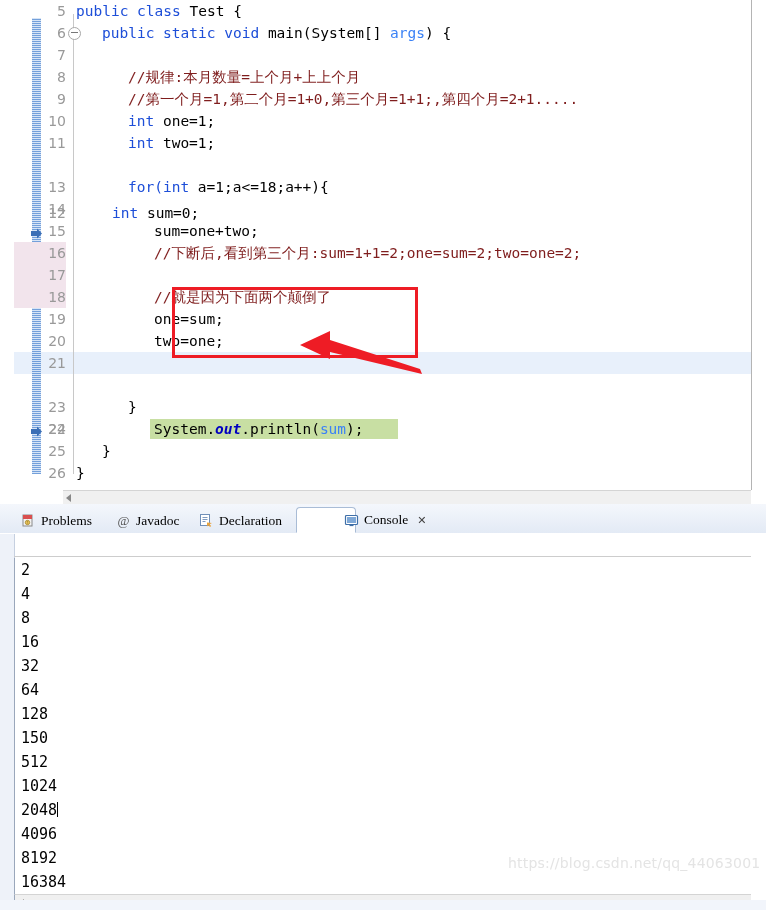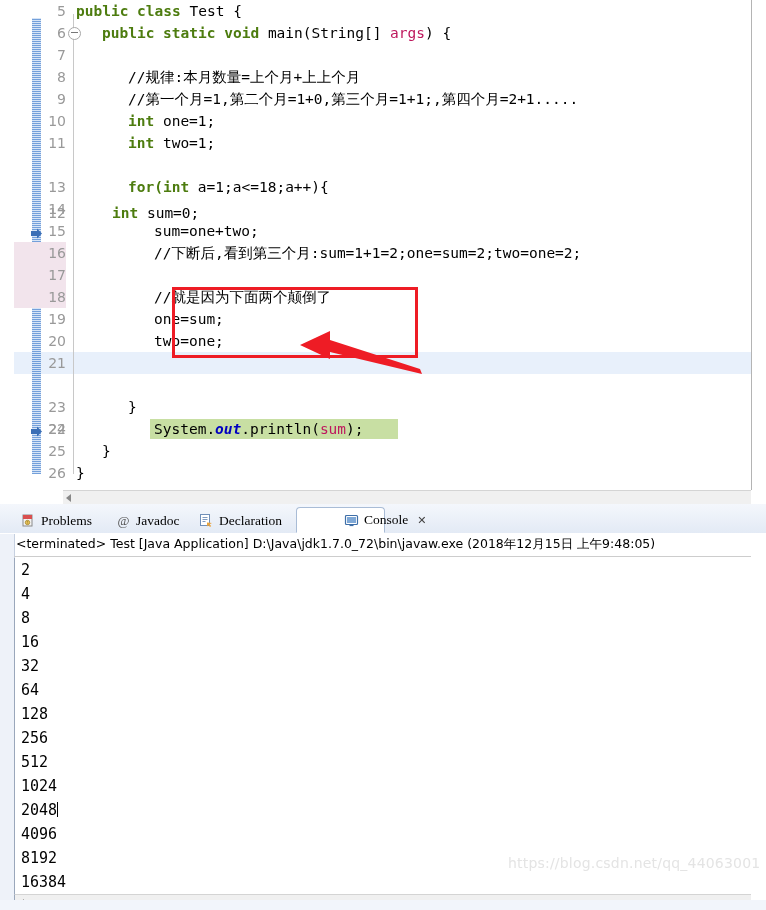--- a/index.html
+++ b/index.html
@@ -116,25 +116,25 @@
   }
   .fold-line {
     position: absolute;
     left: 59px; top: 16px;
     width: 1px; height: 446px;
     background: #c8c8c8;
     z-index: 2;
   }
 
   
-  .kw      { color: #4d7c0f; font-weight: bold; }
-  .cmt     { color: #000000; }
+  .kw      { color: #1d4ed8; font-weight: normal; }
+  .cmt     { color: #7f1d1d; }
   .plain   { color: #000000; }
   .field   { color: #0000c0; font-weight: bold; font-style: italic; }
-  .param   { color: #be185d; }
+  .param   { color: #3b82f6; }
   .typ     { color: #000000; }
 
   
   #editor-hscroll {
     position: absolute;
     left: 63px; top: 490px;
     width: 688px; height: 14px;
     background: #f0f0f0;
     border-top: 1px solid #d4d4d4;
   }
@@ -314,21 +314,21 @@
 <div id="editor-area">
 
   <div id="editor-left-strip"></div>
 
   <div id="editor-frame">
     <div id="change-bar"></div>
     <div id="gutter-sep"></div>
     <div class="fold-line"></div>
     <div id="code-lines">
         <div class="code-line" style="top: 0px; position: absolute; left: 0px; width: 737px;"><div class="ln">5</div><div class="code-txt" style="left: 62px;"><span class="kw">public class </span><span class="typ">Test {</span></div></div>
-        <div class="code-line" style="top: 22px; position: absolute; left: 0px; width: 737px;"><div class="ln">6</div><div class="fold-marker"></div><div class="code-txt" style="left: 88px;"><span class="kw">public static void </span><span class="plain">main(</span><span class="typ">String[] </span><span class="param">args</span><span class="plain">) {</span></div></div>
+        <div class="code-line" style="top: 22px; position: absolute; left: 0px; width: 737px;"><div class="ln">6</div><div class="fold-marker"></div><div class="code-txt" style="left: 88px;"><span class="kw">public static void </span><span class="plain">main(</span><span class="typ">System[] </span><span class="param">args</span><span class="plain">) {</span></div></div>
         <div class="code-line" style="top: 44px; position: absolute; left: 0px; width: 737px;"><div class="ln">7</div><div class="code-txt" style="left: 62px;"></div></div>
         <div class="code-line" style="top: 66px; position: absolute; left: 0px; width: 737px;"><div class="ln">8</div><div class="code-txt" style="left: 114px;"><span class="cmt">//规律:本月数量=上个月+上上个月</span></div></div>
         <div class="code-line" style="top: 88px; position: absolute; left: 0px; width: 737px;"><div class="ln">9</div><div class="code-txt" style="left: 114px;"><span class="cmt">//第一个月=1,第二个月=1+0,第三个月=1+1;,第四个月=2+1.....</span></div></div>
         <div class="code-line" style="top: 110px; position: absolute; left: 0px; width: 737px;"><div class="ln">10</div><div class="code-txt" style="left: 114px;"><span class="kw">int </span><span class="plain">one=1;</span></div></div>
         <div class="code-line" style="top: 132px; position: absolute; left: 0px; width: 737px;"><div class="ln">11</div><div class="code-txt" style="left: 114px;"><span class="kw">int </span><span class="plain">two=1;</span></div></div>
         <div class="code-line" style="top: 154px; position: absolute; left: 0px; width: 737px; margin-top: 48px;"><div class="ln">12</div><div class="code-txt" style="left: 98px;"><span class="kw">int </span><span class="plain">sum=0;</span></div></div>
         <div class="code-line" style="top: 176px; position: absolute; left: 0px; width: 737px;"><div class="ln">13</div><div class="code-txt" style="left: 114px;"><span class="kw">for(</span><span class="kw">int </span><span class="plain">a=1;a&lt;=18;a++){</span></div></div>
         <div class="code-line" style="top: 198px; position: absolute; left: 0px; width: 737px;"><div class="ln">14</div><div class="code-txt" style="left: 62px;"></div></div>
         <div class="code-line" style="top: 220px; position: absolute; left: 0px; width: 737px;"><div class="ln">15</div><div class="marker"><svg viewBox="0 0 13 13" width="13" height="13">
               <polygon points="1,4 7,4 7,1.5 12,6.5 7,11.5 7,9 1,9" fill="#3b6fb6"></polygon>
@@ -378,45 +378,44 @@
         <span>Javadoc</span>
       </div>
       <div class="tab" style="left: 192px; width: 104px;">
         <span class="tabicon"><svg viewBox="0 0 15 15" width="15" height="15">
             <rect x="1.5" y="1.5" width="9" height="11" fill="#ffffff" stroke="#6f8fb8"></rect>
             <path d="M3.5 4.5h5M3.5 6.5h5M3.5 8.5h3" stroke="#6f8fb8" stroke-width=".9"></path>
             <path d="M8 9.5l5 0.5-2.4 1.2 1.6 1.8-1.2 1-1.6-1.8L8 13.5z" fill="#e8a33d"></path>
           </svg></span>
         <span>Declaration</span>
       </div>
-      <div class="tab active" style="left: 296px; width: 89px; padding-left: 47px;">
+      <div class="tab active" style="left: 296px; width: 60px; padding-left: 47px;">
         <span class="tabicon"><svg viewBox="0 0 15 15" width="15" height="15">
             <rect x="1.5" y="2.5" width="12" height="9" rx="1" fill="#ffffff" stroke="#3f6fa8" stroke-width="1.2"></rect>
             <rect x="3" y="4" width="9" height="6" fill="#7fa8d6"></rect>
             <rect x="5.5" y="11.5" width="4" height="1.6" fill="#3f6fa8"></rect>
           </svg></span>
         <span>Console</span>
         <span class="close-x">✕</span>
       </div>
     </div>
 
   <div id="console-body">
     <div id="console-leftstrip"></div>
-    <div id="terminated-line">&lt;terminated&gt; Test [Java Application] D:\Java\jdk1.7.0_72\bin\javaw.exe (2018年12月15日 上午9:48:05)</div>
     <div id="console-sep"></div>
 
     <div id="console-out">
         <div class="out-line"><span>2</span></div>
         <div class="out-line"><span>4</span></div>
         <div class="out-line"><span>8</span></div>
         <div class="out-line"><span>16</span></div>
         <div class="out-line"><span>32</span></div>
         <div class="out-line"><span>64</span></div>
         <div class="out-line"><span>128</span></div>
-        <div class="out-line"><span>256</span></div>
+        <div class="out-line"><span>150</span></div>
         <div class="out-line"><span>512</span></div>
         <div class="out-line"><span>1024</span></div>
         <div class="out-line"><span>2048</span><span class="caret"></span></div>
         <div class="out-line"><span>4096</span></div>
         <div class="out-line"><span>8192</span></div>
         <div class="out-line"><span>16384</span></div>
       </div>
 
     <div id="console-right-edge"></div>
 

